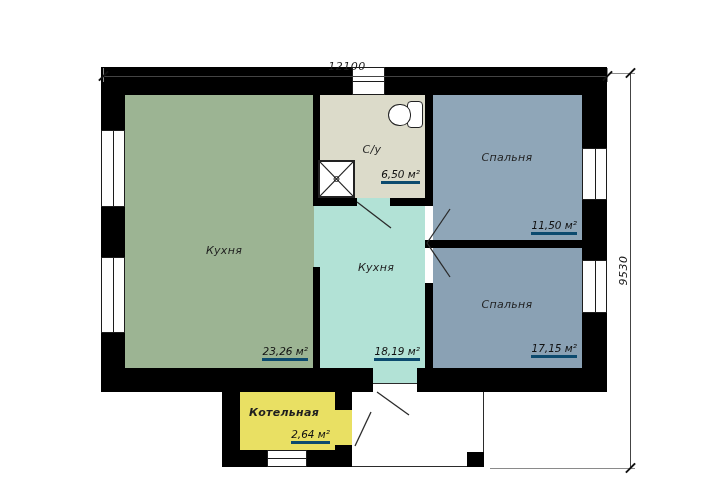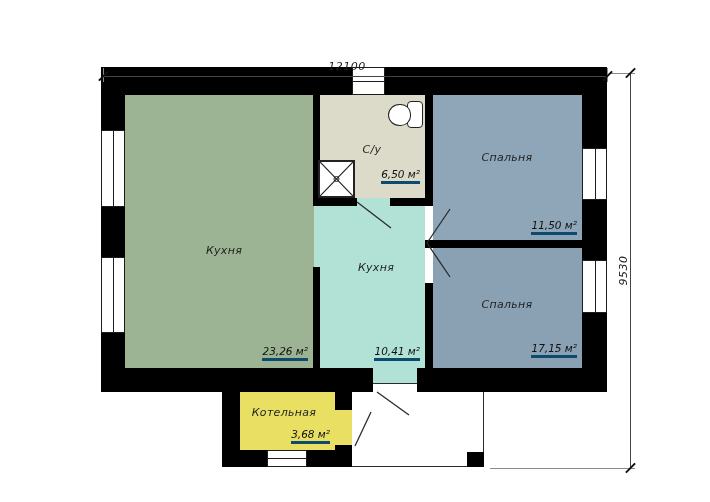--- a/index.html
+++ b/index.html
@@ -109,28 +109,28 @@
       <line x1="33" y1="0" x2="0" y2="34" stroke="#222" stroke-width="1.2"></line>
       <circle cx="16.5" cy="17" r="2.5" fill="none" stroke="#222" stroke-width="1"></circle>
     </svg>
   </div>
 
   <div class="room-label" style="left:174px;top:244px;width:100px;">Кухня</div>
   <div class="room-label" style="left:342px;top:143px;width:60px;">С/у</div>
   <div class="room-label" style="left:457px;top:151px;width:100px;">Спальня</div>
   <div class="room-label" style="left:457px;top:298px;width:100px;">Спальня</div>
   <div class="room-label" style="left:326px;top:261px;width:100px;">Кухня</div>
-  <div class="room-label" style="left:234px;top:406px;width:100px;">Котельная</div>
+  <div class="room-label" style="left:234px;top:406px;width:100px;font-weight:bold;">Котельная</div>
 
   <div class="area-label" style="left:230px;top:345px;width:78px;"><span>23,26 м²</span></div>
   <div class="area-label" style="left:348px;top:168px;width:72px;"><span>6,50 м²</span></div>
   <div class="area-label" style="left:499px;top:219px;width:78px;"><span>11,50 м²</span></div>
   <div class="area-label" style="left:499px;top:342px;width:78px;"><span>17,15 м²</span></div>
-  <div class="area-label" style="left:342px;top:345px;width:78px;"><span>10,41 м²</span></div>
-  <div class="area-label" style="left:262px;top:428px;width:68px;"><span>3,68 м²</span></div>
+  <div class="area-label" style="left:342px;top:345px;width:78px;"><span>18,19 м²</span></div>
+  <div class="area-label" style="left:262px;top:428px;width:68px;"><span>2,64 м²</span></div>
 
   <div class="dimline" style="left:103px;top:76px;width:504px;height:1px;"></div>
   <div class="dimtick" style="left:97px;top:75px;"></div>
   <div class="dimtick" style="left:601px;top:75px;"></div>
   <div class="extline" style="left:103px;top:68px;width:1px;height:14px;"></div>
   <div class="extline" style="left:607px;top:68px;width:1px;height:14px;"></div>
   <div class="dimlabel" style="left:307px;top:60px;width:80px;">12100</div>
 
   <div class="dimline" style="left:630px;top:73px;width:1px;height:395px;"></div>
   <div class="dimtick" style="left:624px;top:72px;"></div>

